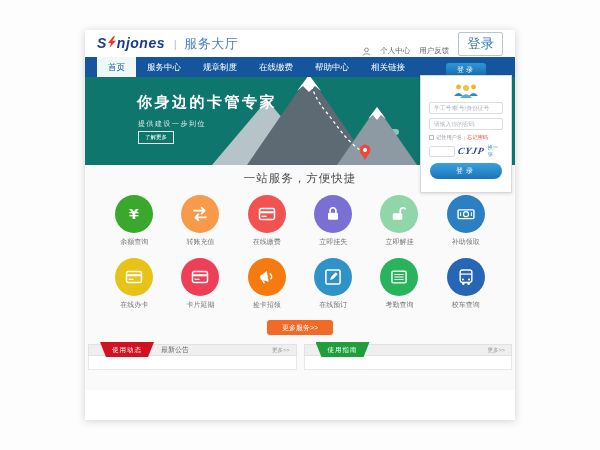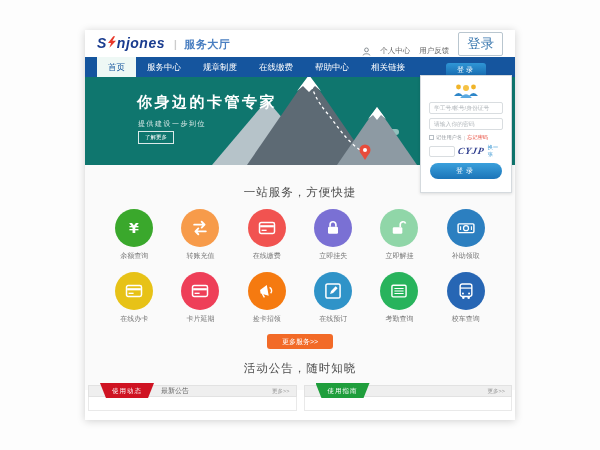--- a/index.html
+++ b/index.html
@@ -6,21 +6,21 @@
   html,body { width:600px; height:450px; background:#fdfdfd; overflow:hidden;
     font-family:"Liberation Sans","DejaVu Sans",sans-serif; }
   .site { position:absolute; left:85px; top:30px; width:430px; height:390px;
     background:#fff; box-shadow:0 1px 8px rgba(0,0,0,.18); overflow:hidden; }
 
   
   .hdr { height:27px; display:flex; align-items:center; padding:0 12px; background:#fff; }
   .logo { display:flex; align-items:baseline; color:#1a3c8f; font-weight:bold; font-size:14px; font-style:italic; letter-spacing:.5px; }
   .logo svg { margin:0 1px; }
   .logo-div { color:#ccc; font-size:10px; margin:0 7px 0 9px; font-style:normal; }
-  .logo-tag { color:#4a7fc1; font-size:11px; font-style:normal; font-weight:bold; }
+  .logo-tag { color:#4a7fc1; font-size:13px; font-style:normal; font-weight:normal; }
   .hdr-right { margin-left:auto; display:flex; align-items:flex-end; gap:9px; font-size:7.5px; color:#666; }
   .hdr-right .icon { display:flex; }
   .hdr-login { border:1px solid #b9c6cf; border-radius:2px; padding:2px 8px; color:#35760; color:#3a78af; background:#fff; cursor:pointer; }
 
   
   .nav { height:20px; background:#15559e; display:flex; padding-left:12px; }
   .nav-item { color:#fff; font-size:8.5px; line-height:20px; padding:0 11px; cursor:pointer; }
   .nav-item.active { background:#eef8f5; color:#15559e; }
 
   
@@ -46,21 +46,21 @@
   .pn-forgot { color:#e84c3d; cursor:pointer; }
   .pn-sep { color:#ccc; }
   .pn-captcha { display:flex; align-items:center; gap:3px; margin-bottom:5px; }
   .pn-cap-input { width:26px; height:11px; border:1px solid #d9dde0; border-radius:2px; }
   .pn-cap-img { font-size:9.5px; font-weight:bold; font-style:italic; color:#2b3a8c; transform:skewX(-10deg); font-family:"Liberation Serif","DejaVu Serif",serif; letter-spacing:1px; cursor:pointer; }
   .pn-cap-refresh { font-size:5.2px; color:#2b8fd0; cursor:pointer; }
   .pn-submit { display:block; width:72px; height:16px; margin:2px auto 0; border:none; border-radius:8px;
     background:linear-gradient(#3aa0dc,#1b74b8); color:#fff; font-size:7px; letter-spacing:3px; cursor:pointer; }
 
   
-  .lower { background:#fafafa; height:225px; padding-top:20px; }
+  .lower { background:#fafafa; height:225px; padding-top:6px; }
   .sec-title { text-align:center; font-size:11.5px; color:#4d4d4d; letter-spacing:1px; }
   .svc-grid { display:grid; grid-template-columns:repeat(6,1fr); row-gap:11px; margin:9px 16px 0; }
   .svc-item { display:flex; flex-direction:column; align-items:center; cursor:pointer; }
   .svc-circle { width:38px; height:38px; border-radius:50%; display:flex; align-items:center; justify-content:center; }
   .svc-label { margin-top:4px; font-size:7px; color:#777; }
   .more-btn { display:block; margin:10px auto 0; width:66px; height:15px; background:#f26a27; border:none; border-radius:3px;
     color:#fff; font-size:7px; line-height:15px; text-align:center; cursor:pointer; }
   .sec2-title { margin-top:12px; }
   .panels { display:flex; gap:7px; margin:9px 3px 0; }
   .apanel { flex:1; position:relative; }
@@ -273,21 +273,20 @@
               <circle cx="8.3" cy="15" r="1.2" fill="#fff"></circle>
               <circle cx="15.7" cy="15" r="1.2" fill="#fff"></circle>
               <circle cx="8.8" cy="20.2" r="1.5" fill="#fff"></circle>
               <circle cx="15.2" cy="20.2" r="1.5" fill="#fff"></circle>
             </svg>
           </div>
     <div class="svc-label">校车查询</div>
   </div>
       </div>
     <button class="more-btn">更多服务&gt;&gt;</button>
-    <div class="sec-title sec2-title">活动公告，随时知晓</div>
     <div class="panels">
       <div class="apanel">
         <div class="apanel-bar">
           <div class="ribbon" style="background: rgb(207, 19, 34);">使用动态</div>
           <span class="apanel-sub">最新公告</span>
           <span class="apanel-more">更多&gt;&gt;</span>
         </div>
         <div class="apanel-content"></div>
       </div>
       <div class="apanel">

